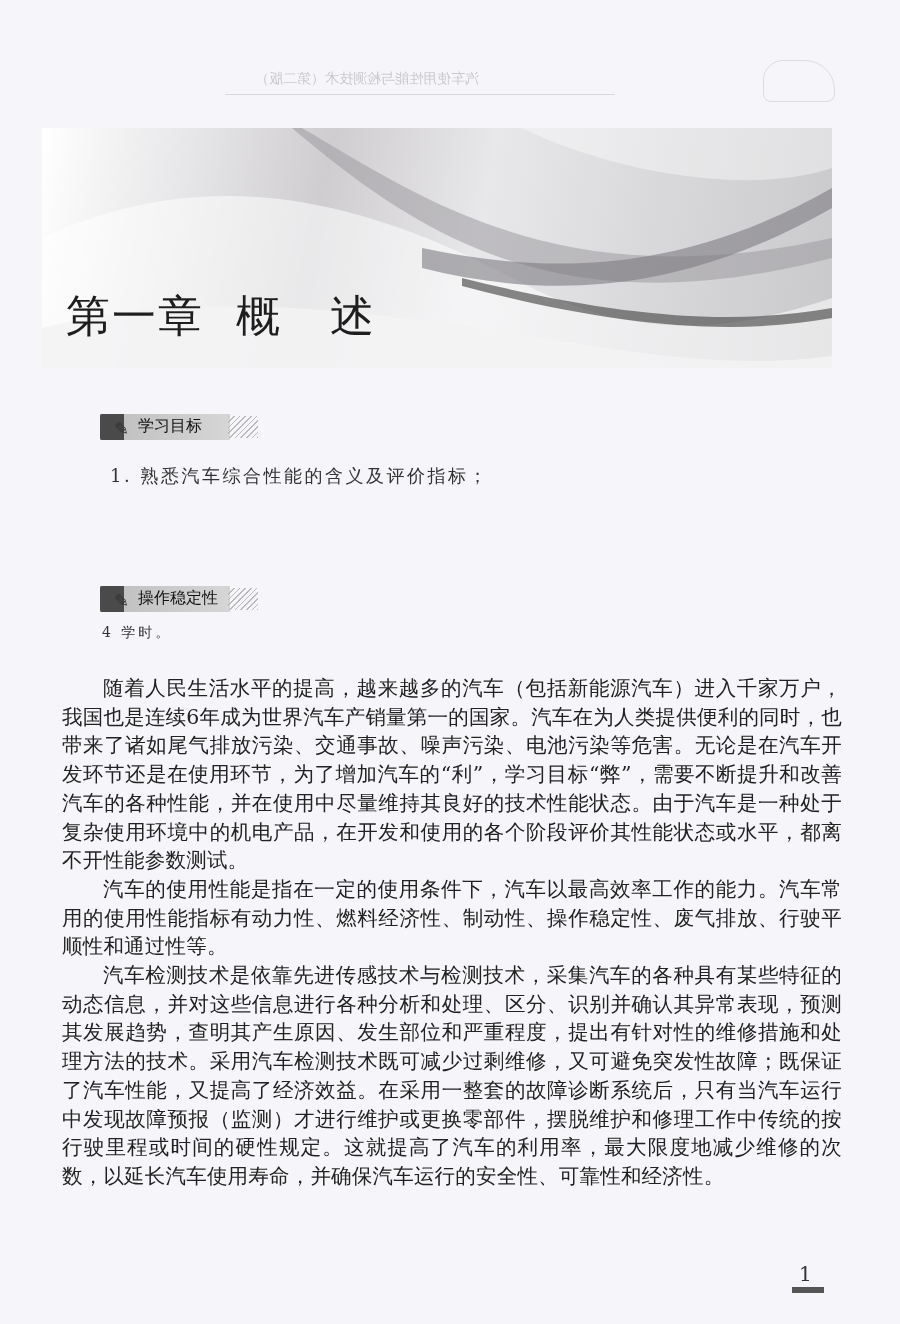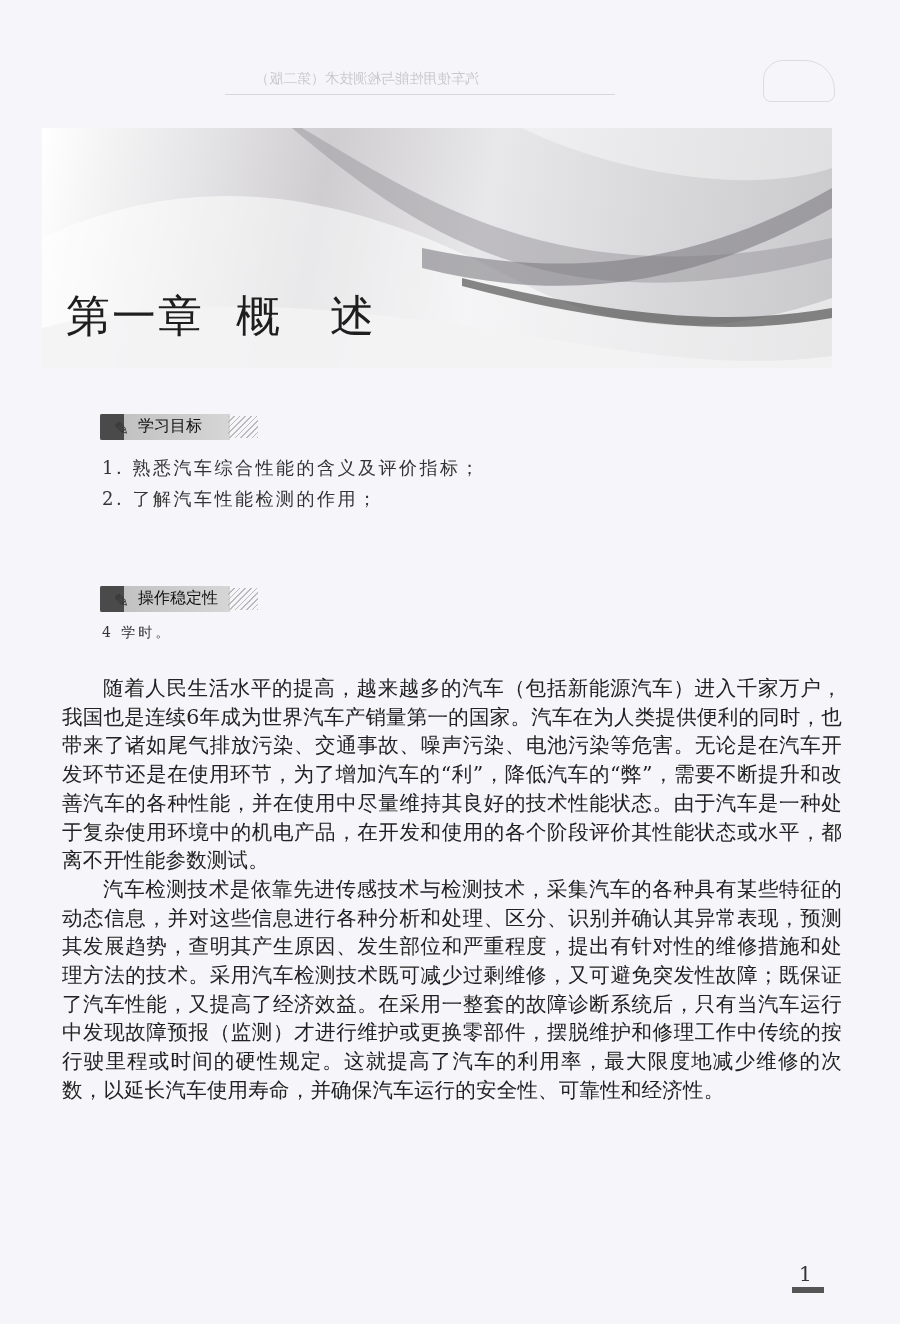--- a/index.html
+++ b/index.html
@@ -46,21 +46,21 @@
   }
   .section-label .text {
     position:absolute; left:38px; top:2px; font-size:16px; color:#111;
     font-family:"DejaVu Sans", sans-serif;
   }
   .section-label .stripes {
     position:absolute; left:128px; top:2px; width:30px; height:22px;
     background:repeating-linear-gradient(135deg, #bbb 0 1px, transparent 1px 4px);
   }
 
-  .objectives { position:absolute; left:102px; top:452px; margin:0; padding:0; list-style:none; }
+  .objectives { position:absolute; left:102px; top:452px; margin:8px; padding:0; list-style:none; }
   .objectives li { font-size:18px; line-height:31px; letter-spacing:2.5px; color:#333; }
   .hours { position:absolute; left:102px; top:624px; font-size:14px; letter-spacing:3px; color:#333; }
 
   .body-text {
     position:absolute; left:62px; top:674px; width:780px;
     font-size:20.5px; line-height:28.7px; color:#222;
     font-family:"DejaVu Serif", serif;
     text-align:justify; letter-spacing:0.2px;
   }
   .body-text p { margin:0; text-indent:2em; }
@@ -92,31 +92,31 @@
 <div class="section-label" style="top:414px;">
   <div class="tab"></div>
   <div class="book"></div>
   <div class="pencil">✎</div>
   <div class="text">学习目标</div>
   <div class="stripes"></div>
 </div>
 
 <ul class="objectives">
   <li>1. 熟悉汽车综合性能的含义及评价指标；</li>
-  <li>2. 了解汽车性能检测的作用；</li>
 </ul>
 
 <div class="section-label" style="top:586px;">
   <div class="tab"></div>
   <div class="book"></div>
   <div class="pencil">✎</div>
   <div class="text">操作稳定性</div>
   <div class="stripes"></div>
 </div>
 <div class="hours">4 学时。</div>
 
 <div class="body-text">
-  <p>随着人民生活水平的提高，越来越多的汽车（包括新能源汽车）进入千家万户，我国也是连续6年成为世界汽车产销量第一的国家。汽车在为人类提供便利的同时，也带来了诸如尾气排放污染、交通事故、噪声污染、电池污染等危害。无论是在汽车开发环节还是在使用环节，为了增加汽车的“利”，降低汽车的“弊”，需要不断提升和改善汽车的各种性能，并在使用中尽量维持其良好的技术性能状态。由于汽车是一种处于复杂使用环境中的机电产品，在开发和使用的各个阶段评价其性能状态或水平，都离不开性能参数测试。</p>
+  <p>随着人民生活水平的提高，越来越多的汽车（包括新能源汽车）进入千家万户，我国也是连续6年成为世界汽车产销量第一的国家。汽车在为人类提供便利的同时，也带来了诸如尾气排放污染、交通事故、噪声污染、电池污染等危害。无论是在汽车开发环节还是在使用环节，为了增加汽车的“利”，学习目标“弊”，需要不断提升和改善汽车的各种性能，并在使用中尽量维持其良好的技术性能状态。由于汽车是一种处于复杂使用环境中的机电产品，在开发和使用的各个阶段评价其性能状态或水平，都离不开性能参数测试。</p>
+  <p>汽车的使用性能是指在一定的使用条件下，汽车以最高效率工作的能力。汽车常用的使用性能指标有动力性、燃料经济性、制动性、操作稳定性、废气排放、行驶平顺性和通过性等。</p>
   <p>汽车检测技术是依靠先进传感技术与检测技术，采集汽车的各种具有某些特征的动态信息，并对这些信息进行各种分析和处理、区分、识别并确认其异常表现，预测其发展趋势，查明其产生原因、发生部位和严重程度，提出有针对性的维修措施和处理方法的技术。采用汽车检测技术既可减少过剩维修，又可避免突发性故障；既保证了汽车性能，又提高了经济效益。在采用一整套的故障诊断系统后，只有当汽车运行中发现故障预报（监测）才进行维护或更换零部件，摆脱维护和修理工作中传统的按行驶里程或时间的硬性规定。这就提高了汽车的利用率，最大限度地减少维修的次数，以延长汽车使用寿命，并确保汽车运行的安全性、可靠性和经济性。</p>
 </div>
 
 <div class="page-number">1</div>
 <div class="page-bar"></div>
 
 </body></html>

